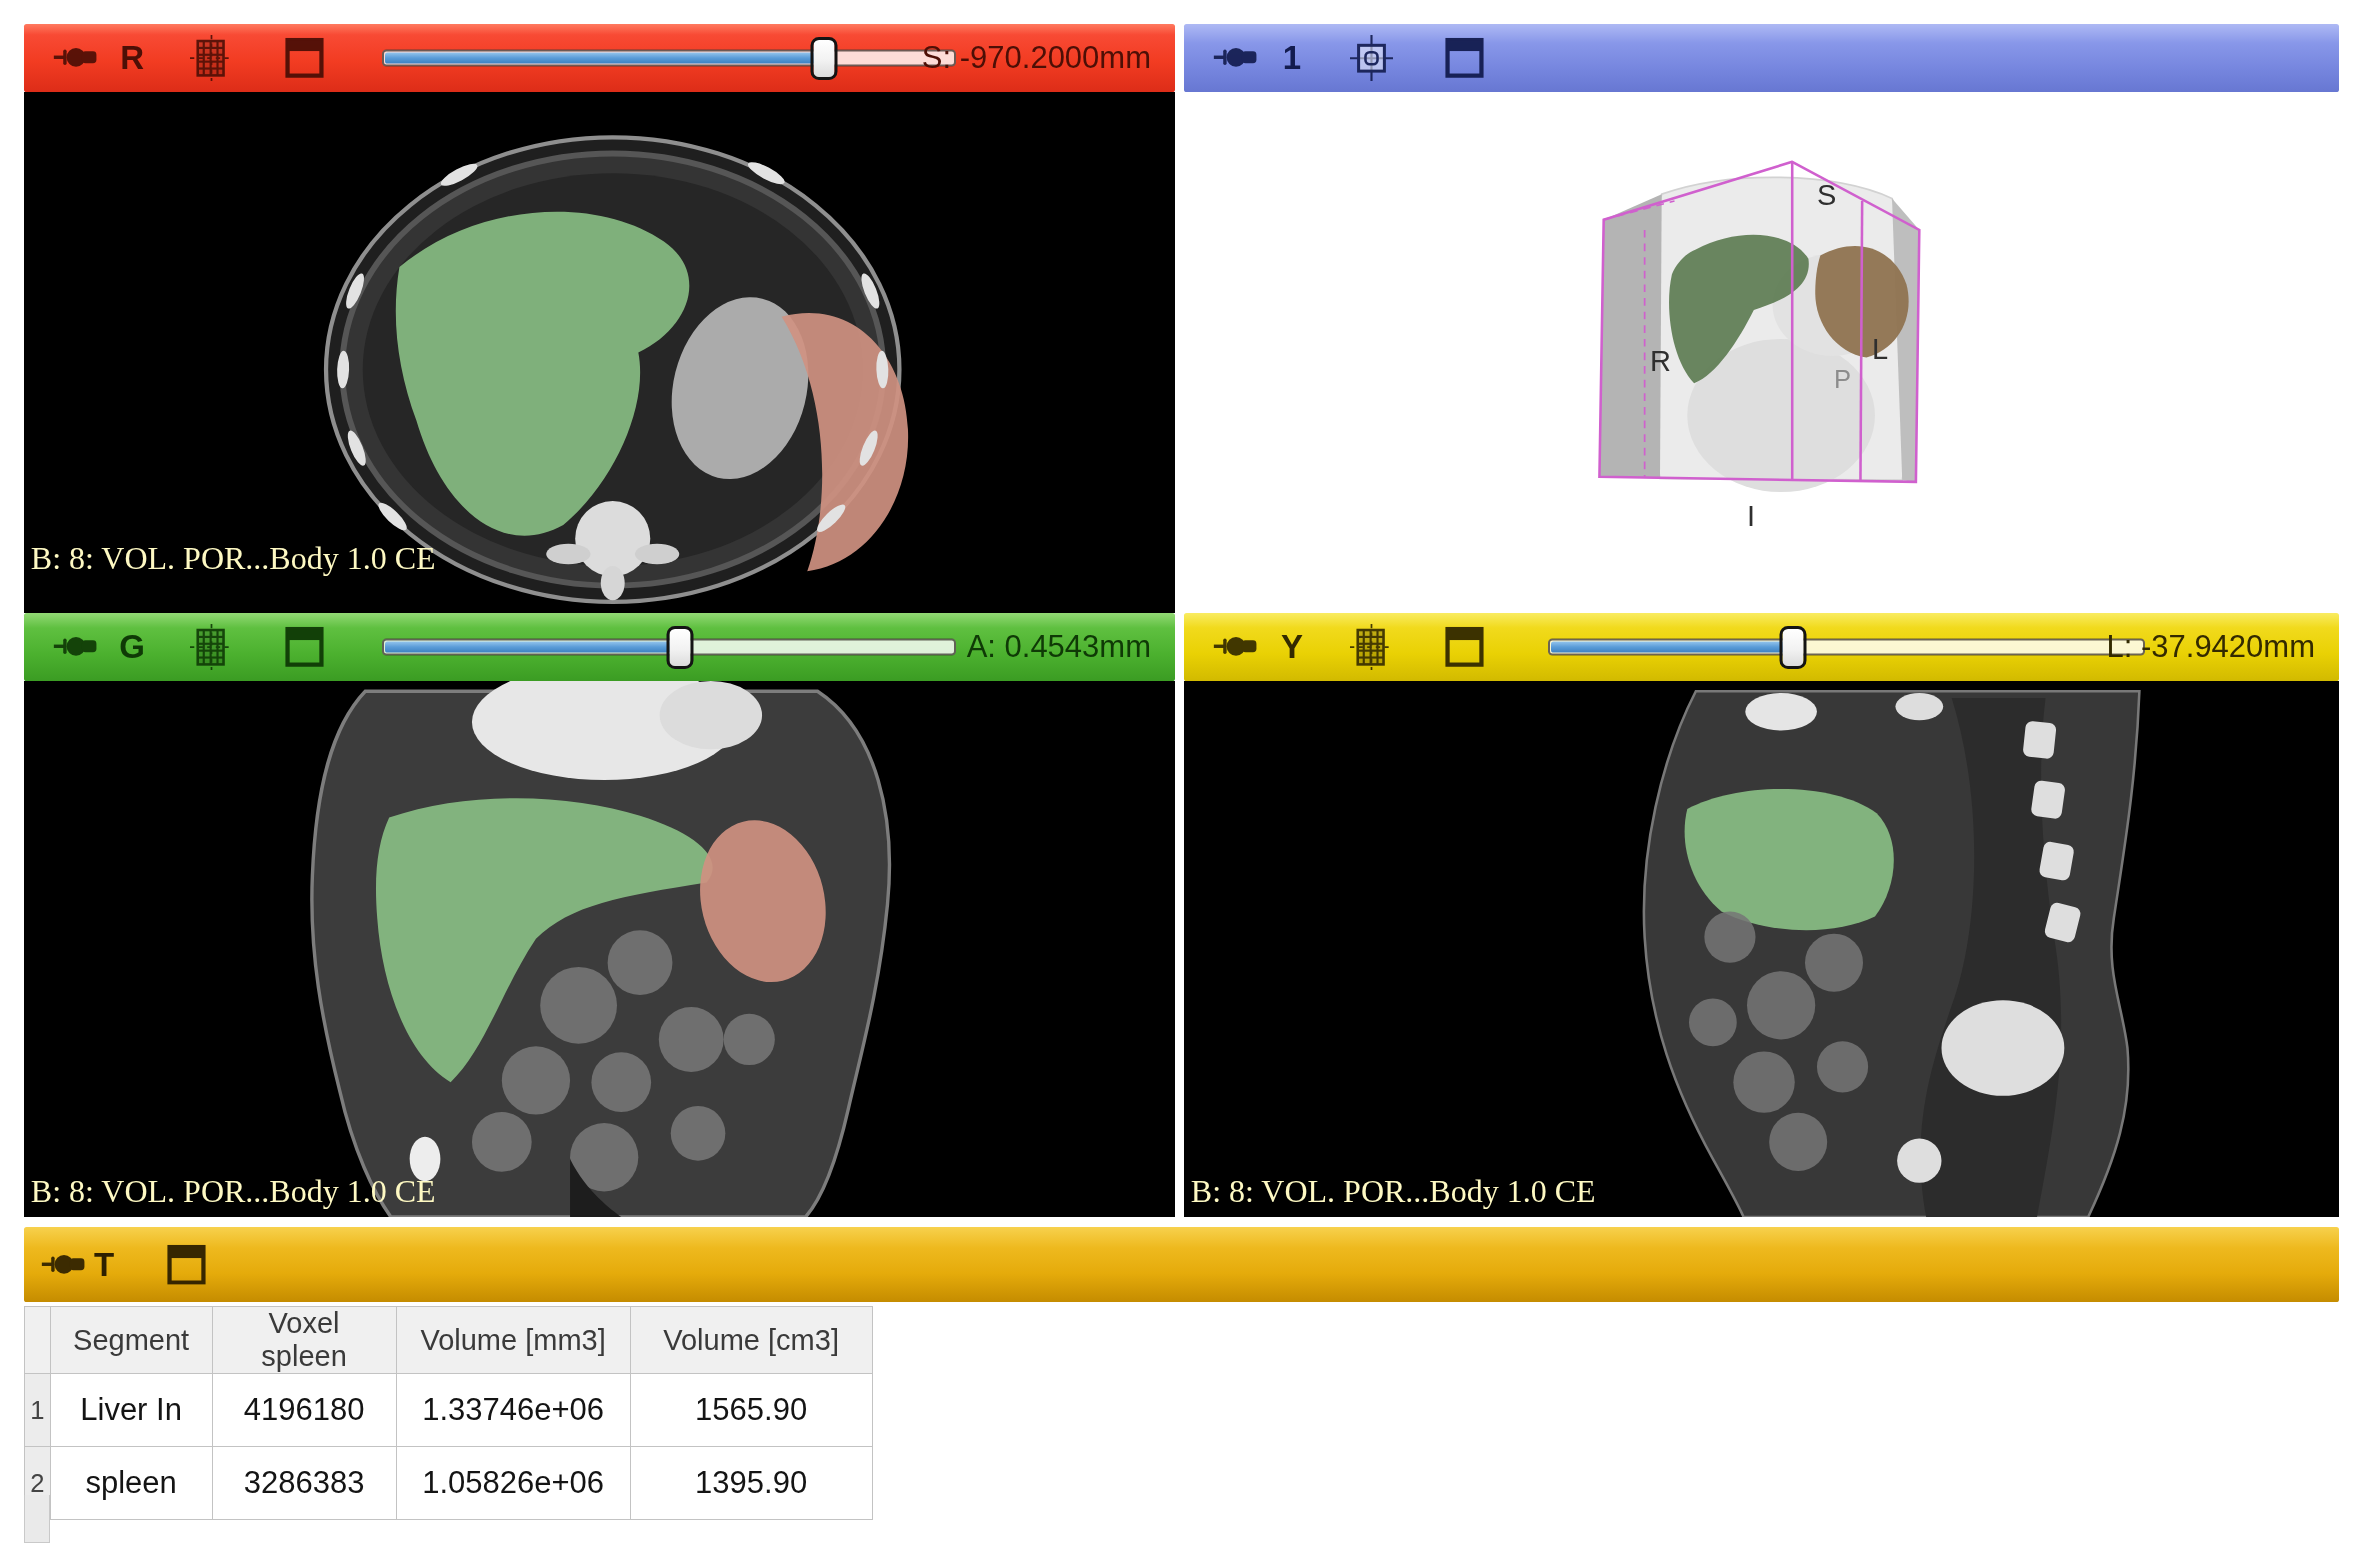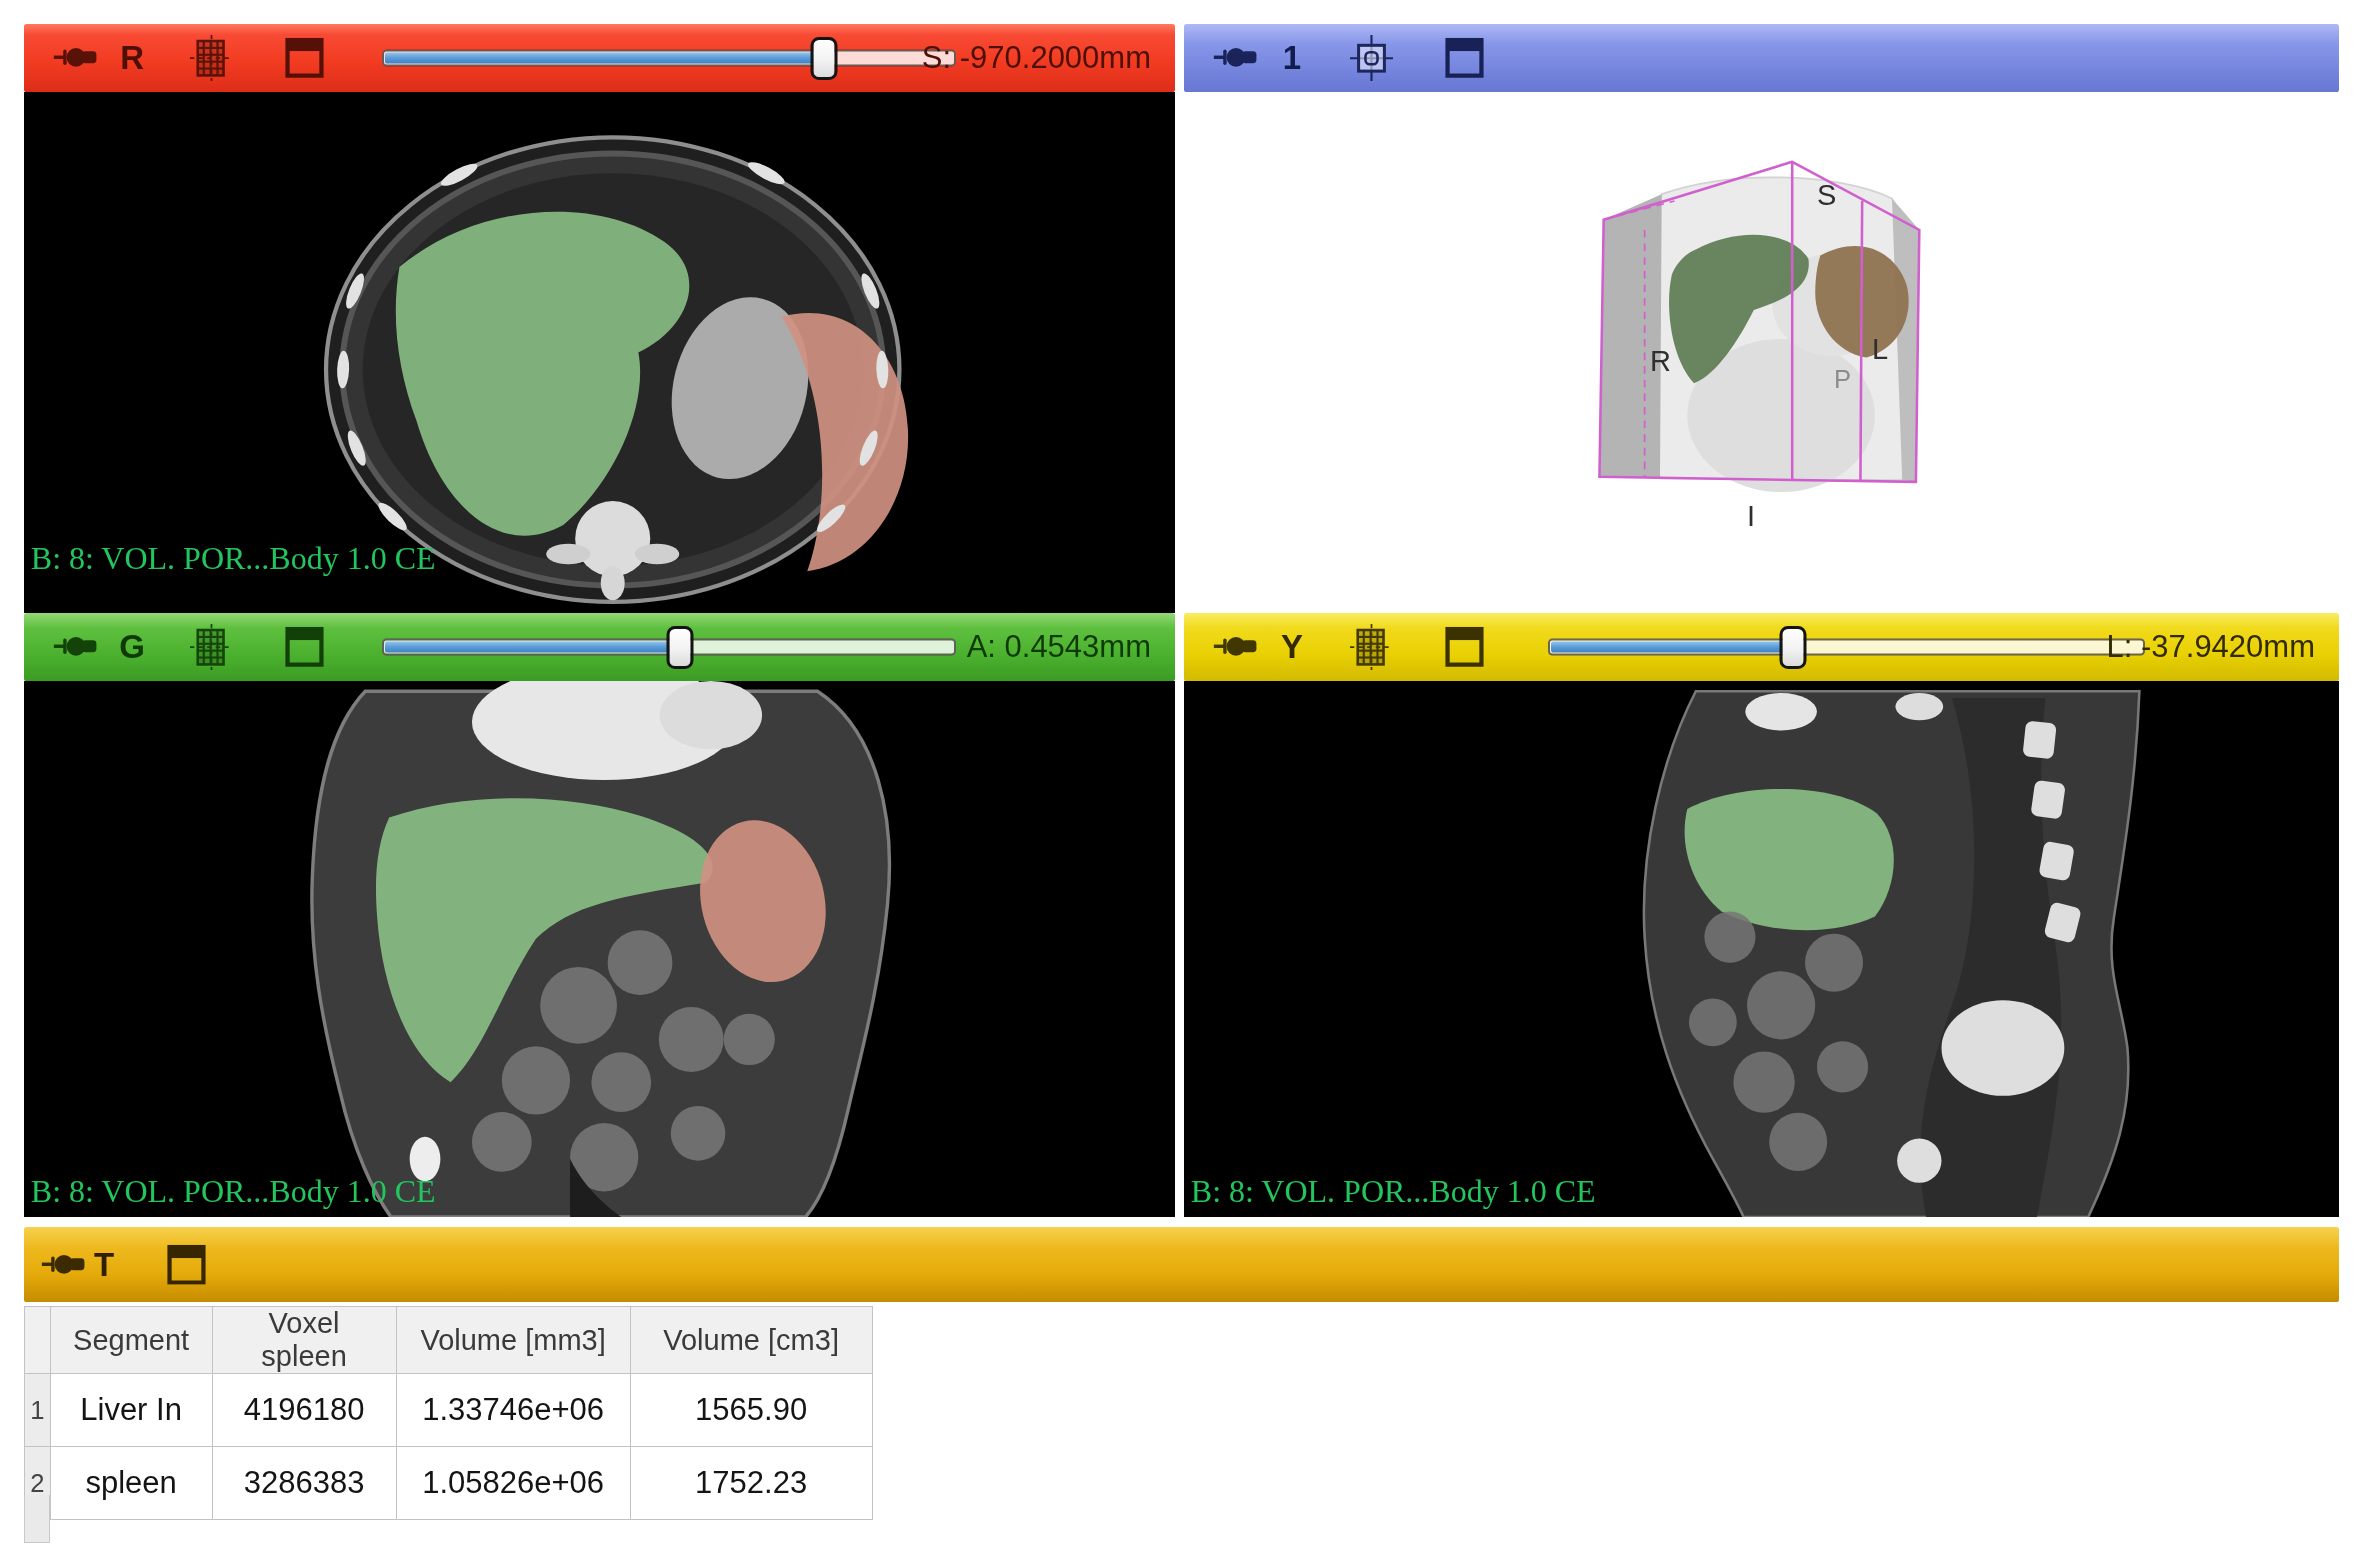--- a/index.html
+++ b/index.html
@@ -36,21 +36,21 @@
   .slider-track{position:absolute;left:0;right:0;top:0;bottom:0;background:rgba(255,255,255,.82);
                 border:2.6px solid rgba(20,10,5,.62);border-radius:4.3px;box-sizing:border-box;}
   .slider-fill{position:absolute;left:2.6px;top:2.6px;bottom:2.6px;
                background:linear-gradient(180deg,#93c4ec 0%,#5a9cd8 50%,#3e82c2 100%);
                border-radius:2.6px 0 0 2.6px;}
   .slider-handle{position:absolute;top:50%;transform:translate(-50%,-50%);width:27px;height:43px;
                  background:linear-gradient(180deg,#ffffff 0%,#f2f2f2 55%,#dcdcdc 100%);
                  border:3.4px solid #141414;border-radius:8.5px;box-sizing:border-box;}
 
   .corner-text{position:absolute;left:6.8px;font-family:"Liberation Serif",serif;
-               font-size:32px;color:#22c55e;white-space:nowrap;}
+               font-size:32px;color:#fef9c3;white-space:nowrap;}
   #view-red .corner-text{bottom:36px;}
   #view-green .corner-text,#view-yellow .corner-text{bottom:6.8px;}
 
   
   .orient{position:absolute;font-size:29px;color:#2f2f2f;}
 
   
   #segment-table{position:absolute;left:24px;top:1306px;border-collapse:collapse;
                  font-size:31px;color:#141414;background:#fff;}
   #segment-table th,#segment-table td{border:1.7px solid #c3c3c3;box-sizing:border-box;margin-left:32px;}
@@ -374,18 +374,18 @@
       <td>Liver In</td>
       <td>4196180</td>
       <td>1.33746e+06</td>
       <td>1565.90</td>
     </tr>
     <tr>
       <td class="rownum">2</td>
       <td>spleen</td>
       <td>3286383</td>
       <td>1.05826e+06</td>
-      <td>1752.23</td>
+      <td>1395.90</td>
     </tr>
   </tbody>
 </table>
 <div id="table-footer-strip"></div>
 
 
 </body></html>

